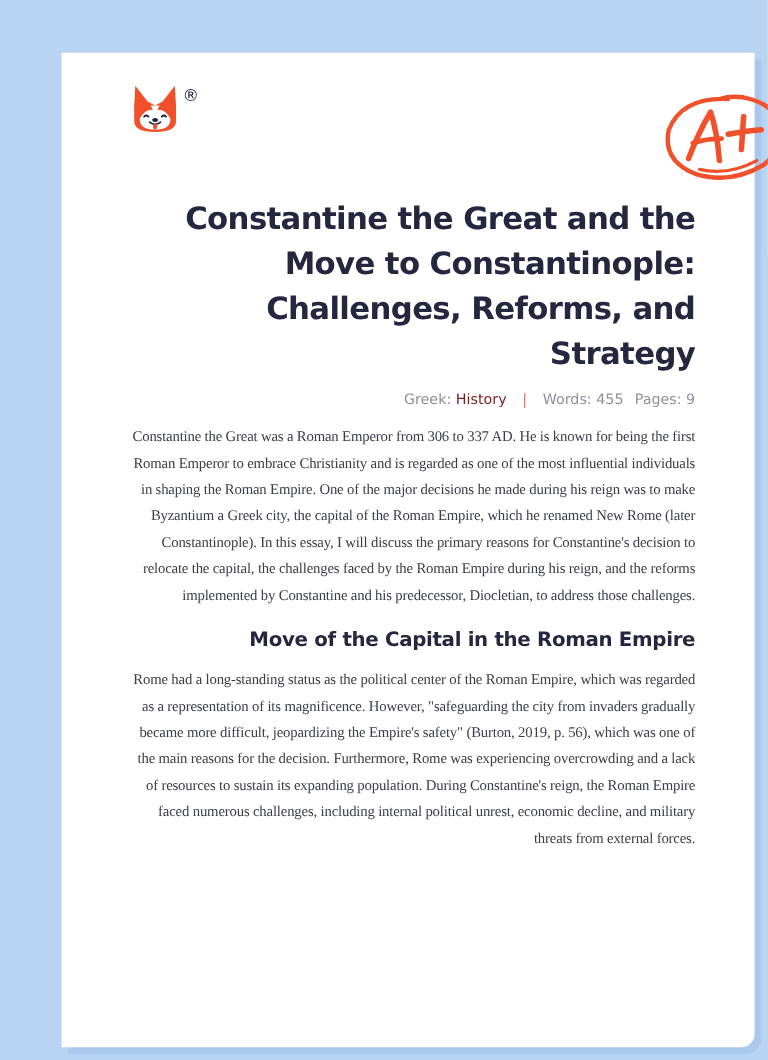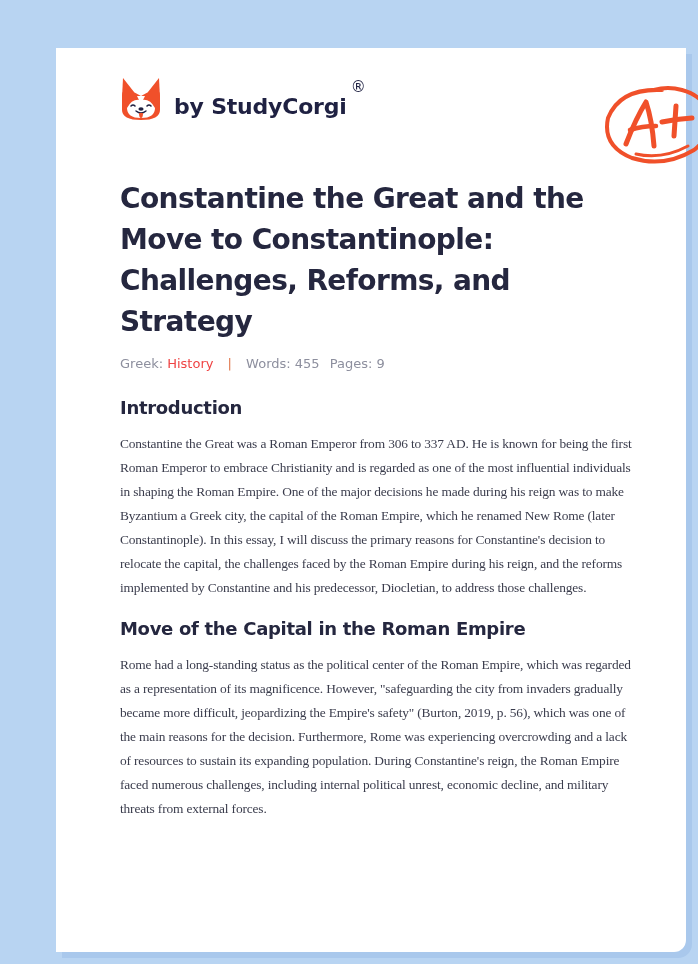--- a/index.html
+++ b/index.html
@@ -72,39 +72,40 @@
       left: 482px;
       top: 10px;
       width: 112px;
       height: 82px;
     }
     .content {
       position: absolute;
       left: 64px;
       top: 130px;
       width: 512px;
+      text-align: right;
     }
     h1 {
       margin: 0;
       font-size: 28px;
       line-height: 41px;
       font-weight: 700;
       color: #25273f;
       font-family: "DejaVu Sans", sans-serif;
       letter-spacing: -0.6px;
     }
     .meta {
       margin-top: 14px;
       font-size: 13px;
       color: #8d8f9e;
       font-family: "DejaVu Sans", sans-serif;
       white-space: nowrap;
     }
     .meta .topic-val {
-      color: #ef4444;
+      color: #7f1d1d;
     }
     .meta .sep {
       color: #e0764a;
       margin: 0 10px;
     }
     .meta .pages {
       margin-left: 6px;
     }
     h2 {
       margin: 0;
@@ -149,21 +150,20 @@
 
         <path d="M11 30 Q13 28 15 30" stroke="#1f2142" stroke-width="1.6" fill="none" stroke-linecap="round"></path>
         <path d="M27 30 Q29 28 31 30" stroke="#1f2142" stroke-width="1.6" fill="none" stroke-linecap="round"></path>
 
         <ellipse cx="21" cy="33" rx="2.6" ry="1.8" fill="#1f2142"></ellipse>
 
         <path d="M16 35 Q21 39 26 35" stroke="#1f2142" stroke-width="1.4" fill="none" stroke-linecap="round"></path>
 
         <path d="M19 37 Q19 42 21 42 Q23 42 23 37 Z" fill="#f0502a"></path>
       </svg>
-      <span class="brand">by StudyCorgi</span>
       <span class="reg">®</span>
     </div>
 
     <svg class="grade" viewBox="0 0 112 82">
       <path d="M60 6 Q18 4 6 34 Q0 62 30 74 Q62 84 92 66 Q110 52 106 30 Q102 12 80 6 Q66 2 52 6" stroke="#f0502a" stroke-width="4" fill="none" stroke-linecap="round"></path>
       <path d="M24 60 Q34 34 44 18 Q50 36 52 62" stroke="#f0502a" stroke-width="5" fill="none" stroke-linecap="round" stroke-linejoin="round"></path>
       <path d="M28 46 Q40 42 54 42" stroke="#f0502a" stroke-width="4.5" fill="none" stroke-linecap="round"></path>
       <path d="M74 22 L72 52" stroke="#f0502a" stroke-width="5" fill="none" stroke-linecap="round"></path>
       <path d="M60 38 Q74 35 90 34" stroke="#f0502a" stroke-width="5" fill="none" stroke-linecap="round"></path>
       <path d="M34 70 Q60 76 86 62" stroke="#f0502a" stroke-width="3" fill="none" stroke-linecap="round"></path>
@@ -174,19 +174,18 @@
     <h1>Constantine the Great and the Move to Constantinople: Challenges, Reforms, and Strategy</h1>
 
     <div class="meta">
       <span>Greek:</span>
       <span class="topic-val">History</span>
       <span class="sep">|</span>
       <span>Words: 455</span>
       <span class="pages">Pages: 9</span>
     </div>
 
-    <h2 class="h-intro">Introduction</h2>
     <p>Constantine the Great was a Roman Emperor from 306 to 337 AD. He is known for being the first Roman Emperor to embrace Christianity and is regarded as one of the most influential individuals in shaping the Roman Empire. One of the major decisions he made during his reign was to make Byzantium a Greek city, the capital of the Roman Empire, which he renamed New Rome (later Constantinople). In this essay, I will discuss the primary reasons for Constantine's decision to relocate the capital, the challenges faced by the Roman Empire during his reign, and the reforms implemented by Constantine and his predecessor, Diocletian, to address those challenges.</p>
 
     <h2 class="h-role">Move of the Capital in the Roman Empire</h2>
     <p>Rome had a long-standing status as the political center of the Roman Empire, which was regarded as a representation of its magnificence. However, "safeguarding the city from invaders gradually became more difficult, jeopardizing the Empire's safety" (Burton, 2019, p. 56), which was one of the main reasons for the decision. Furthermore, Rome was experiencing overcrowding and a lack of resources to sustain its expanding population. During Constantine's reign, the Roman Empire faced numerous challenges, including internal political unrest, economic decline, and military threats from external forces.</p>
   </div>
 </div>
 
 </body></html>

